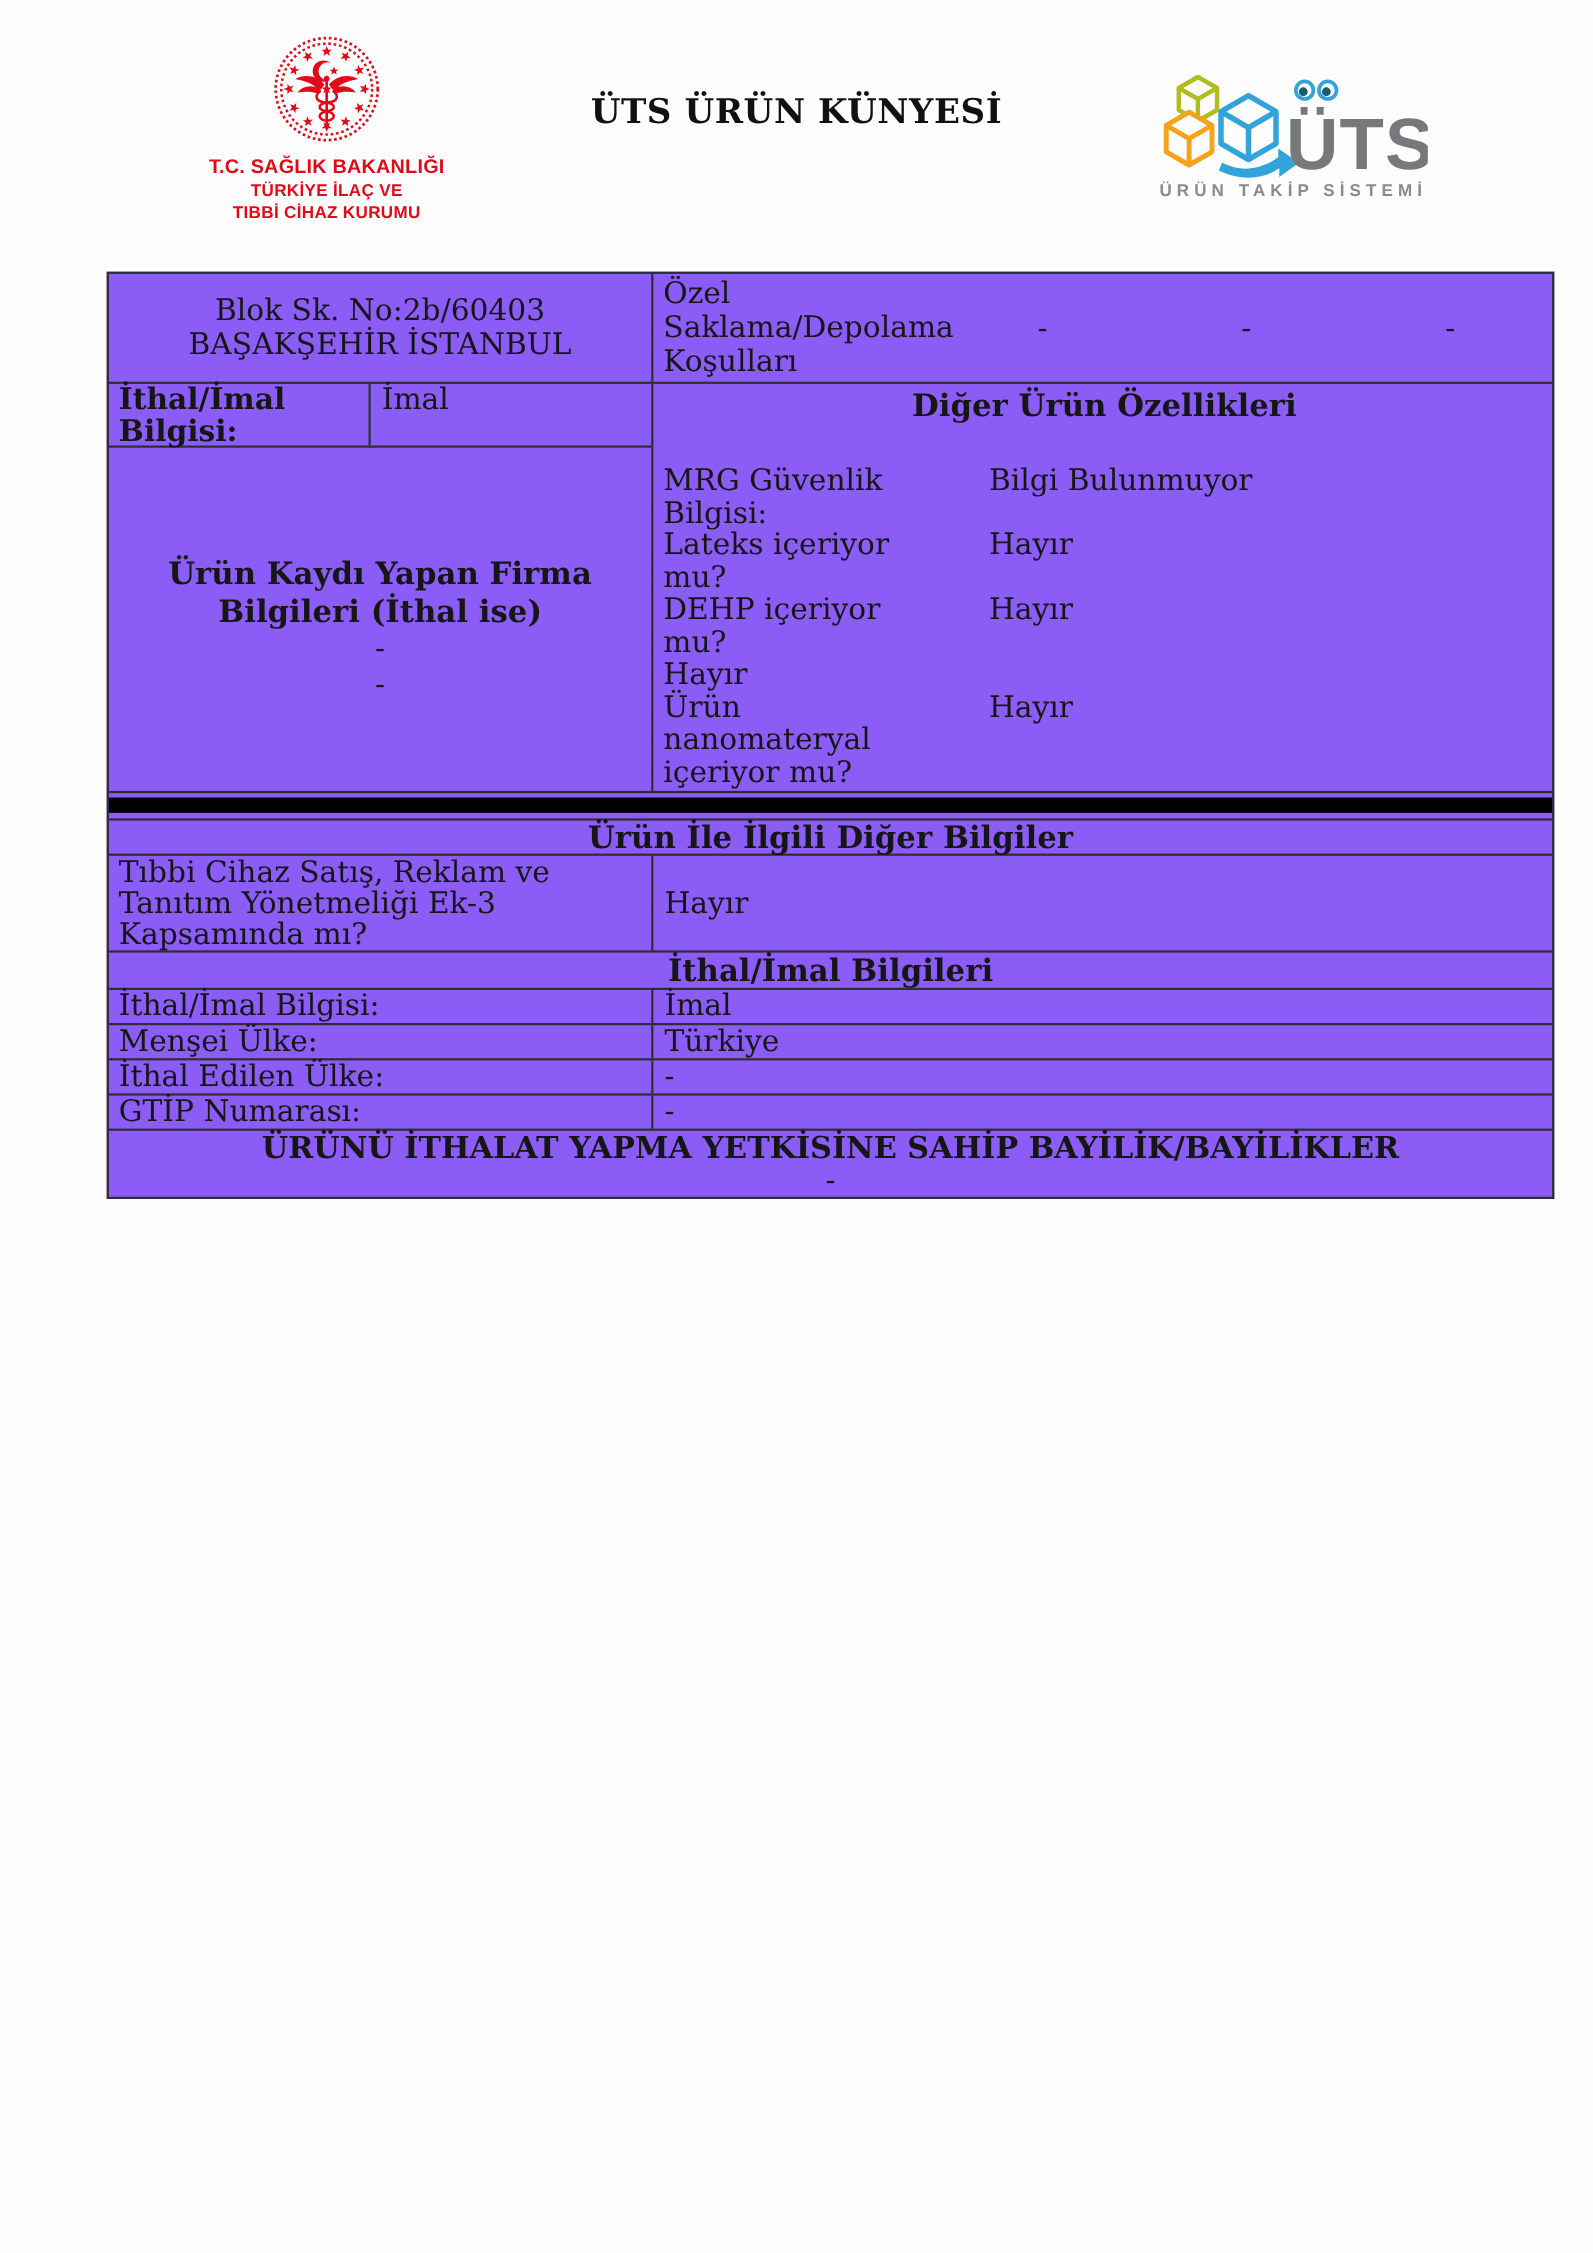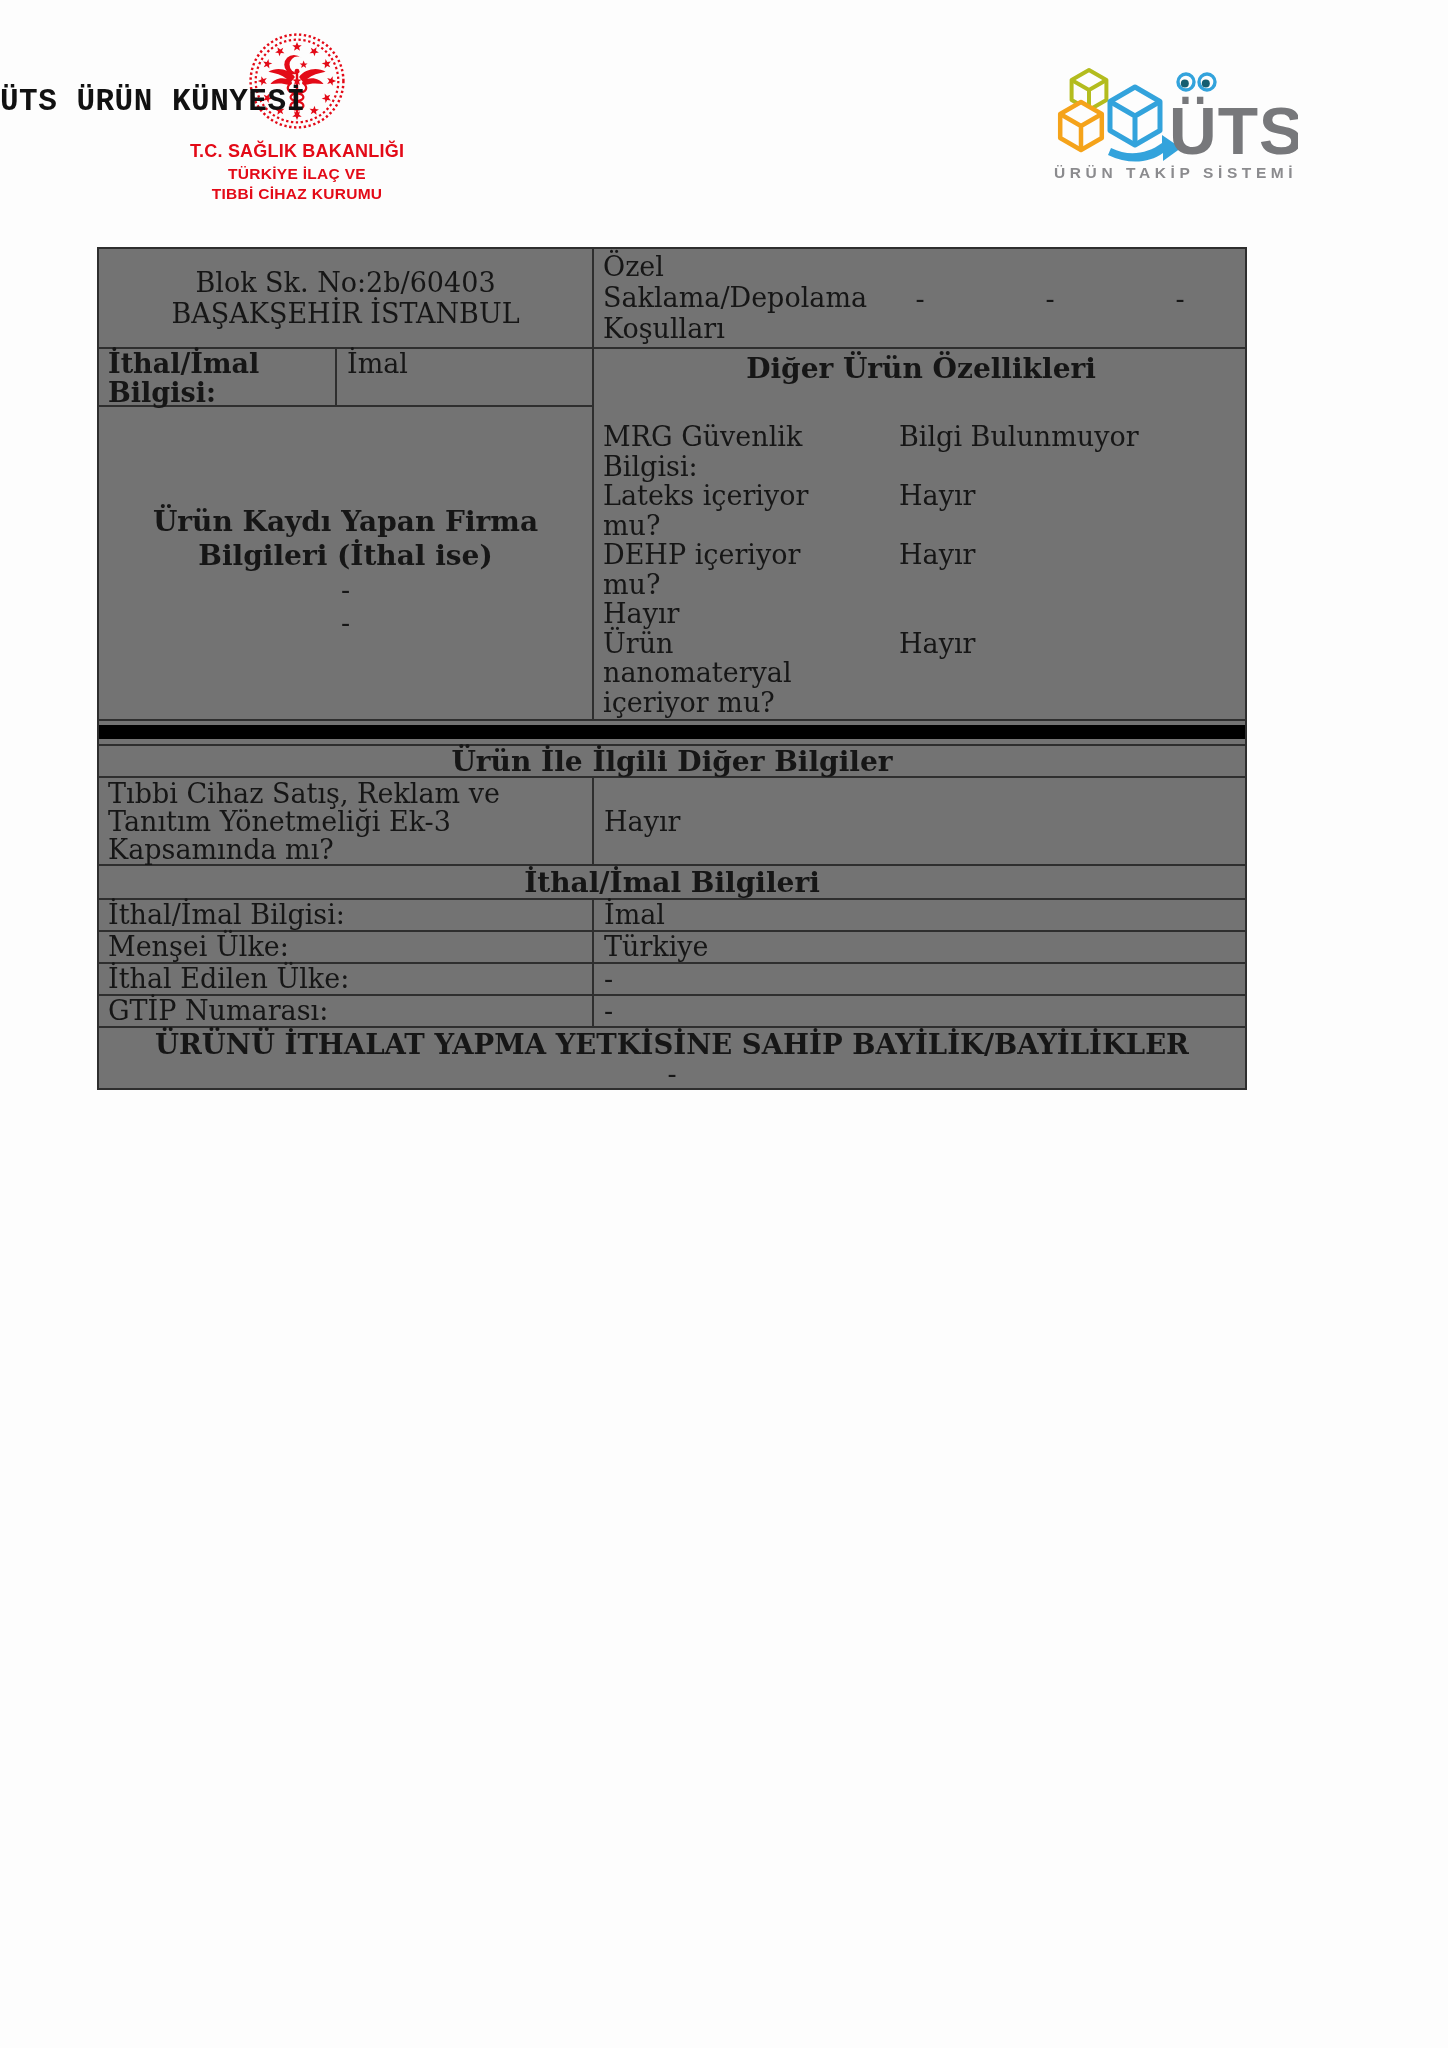--- a/index.html
+++ b/index.html
@@ -14,28 +14,28 @@
   .ministry-emblem { display:block; margin:0 auto 6px auto; }
   .ministry-name {
     font-family:"Liberation Sans",sans-serif; font-weight:bold;
     font-size:18px; color:#e30a17; letter-spacing:0.2px; line-height:26px;
   }
   .ministry-sub {
     font-family:"Liberation Sans",sans-serif; font-weight:600;
     font-size:15.5px; color:#e30a17; line-height:20px; letter-spacing:0.3px;
   }
   .doc-title {
-    position:absolute; left:0; right:0; top:84px; 
-    font-size:31px; font-weight:bold; letter-spacing:0.5px; color:#111;font-family:Liberation Mono, monospace;
+    position:absolute; left:0; right:0; top:84px; text-align:center;
+    font-size:31px; font-weight:bold; letter-spacing:0.5px; color:#111;
   }
   .uts-logo { position:absolute; left:1053px; top:60px; }
   
   .doc-table {
-    position:absolute; left:97px; top:247px; width:1150px;
-    border:2px solid #2e2e2e; background:#737373; line-height:31px;
+    position:absolute; left:97px; top:247px; width:1316px;
+    border:2px solid #2e2e2e; background:#8b5cf6; line-height:31px;
   }
   .b-r { border-right:2px solid #2e2e2e; }
   .b-b { border-bottom:2px solid #2e2e2e; }
   .row { display:flex; }
   .bold { font-weight:bold; }
   
   .row-a { height:100px; }
   .cell-address { width:495px; display:flex; flex-direction:column; justify-content:center; align-items:center; text-align:center; }
   .cell-storage { flex:1; display:flex; padding:2px 0 2px 9px; }
   .storage-label { width:252px; line-height:31px; }

